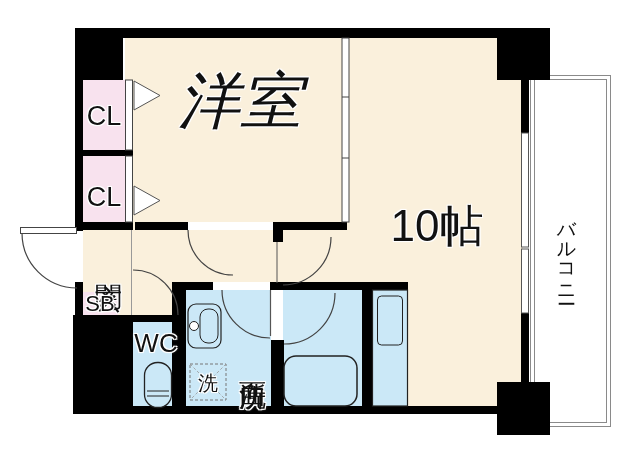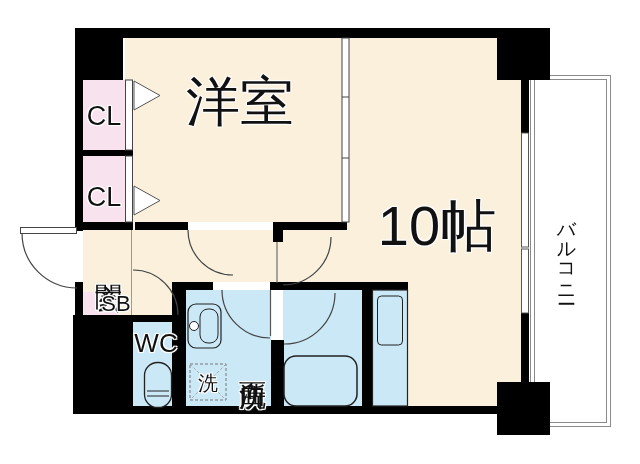--- a/index.html
+++ b/index.html
@@ -109,24 +109,24 @@
     <rect x="190" y="364" width="36" height="36" fill="none" stroke="#777" stroke-width="1" stroke-dasharray="3,2"></rect>
     <line x1="190" y1="364" x2="226" y2="400" stroke="#999" stroke-width="0.8" stroke-dasharray="3,2"></line>
     <line x1="226" y1="364" x2="190" y2="400" stroke="#999" stroke-width="0.8" stroke-dasharray="3,2"></line>
 
     <rect x="284" y="356" width="73" height="50" rx="12" fill="#cbe8f7" stroke="#222" stroke-width="1.5"></rect>
 
     <rect x="372.5" y="290" width="35" height="116" fill="#cbe8f7" stroke="#222" stroke-width="1.2"></rect>
     <rect x="377.5" y="296" width="25" height="49" rx="4" fill="none" stroke="#222" stroke-width="1"></rect>
   </svg>
 
-  <div class="label" style="left:240px;top:101px;font-size:54px;">洋室</div>
-  <div class="label" style="left:437px;top:226px;font-size:56px;">10帖</div>
+  <div class="label" style="left:240px;top:101px;font-size:62px;font-style:italic;">洋室</div>
+  <div class="label" style="left:437px;top:226px;font-size:44px;">10帖</div>
   <div class="label" style="left:104px;top:116px;font-size:27px;">CL</div>
   <div class="label" style="left:104px;top:197px;font-size:27px;">CL</div>
   <div class="label vert" style="left:108px;top:263px;font-size:27px;">玄関</div>
-  <div class="label" style="left:100px;top:304px;font-size:22px;margin-left:16px;">SB</div>
+  <div class="label" style="left:100px;top:304px;font-size:22px;">SB</div>
   <div class="label" style="left:156px;top:343px;font-size:26px;text-align:center;">WC</div>
   <div class="label vert" style="left:252px;top:361px;font-size:27px;">洗面所</div>
   <div class="label" style="left:208px;top:383px;font-size:20px;">洗</div>
   <div class="label vert" style="left:567px;top:251px;font-size:19px;">バルコニー</div>
 
 </div>
 
 </body></html>

